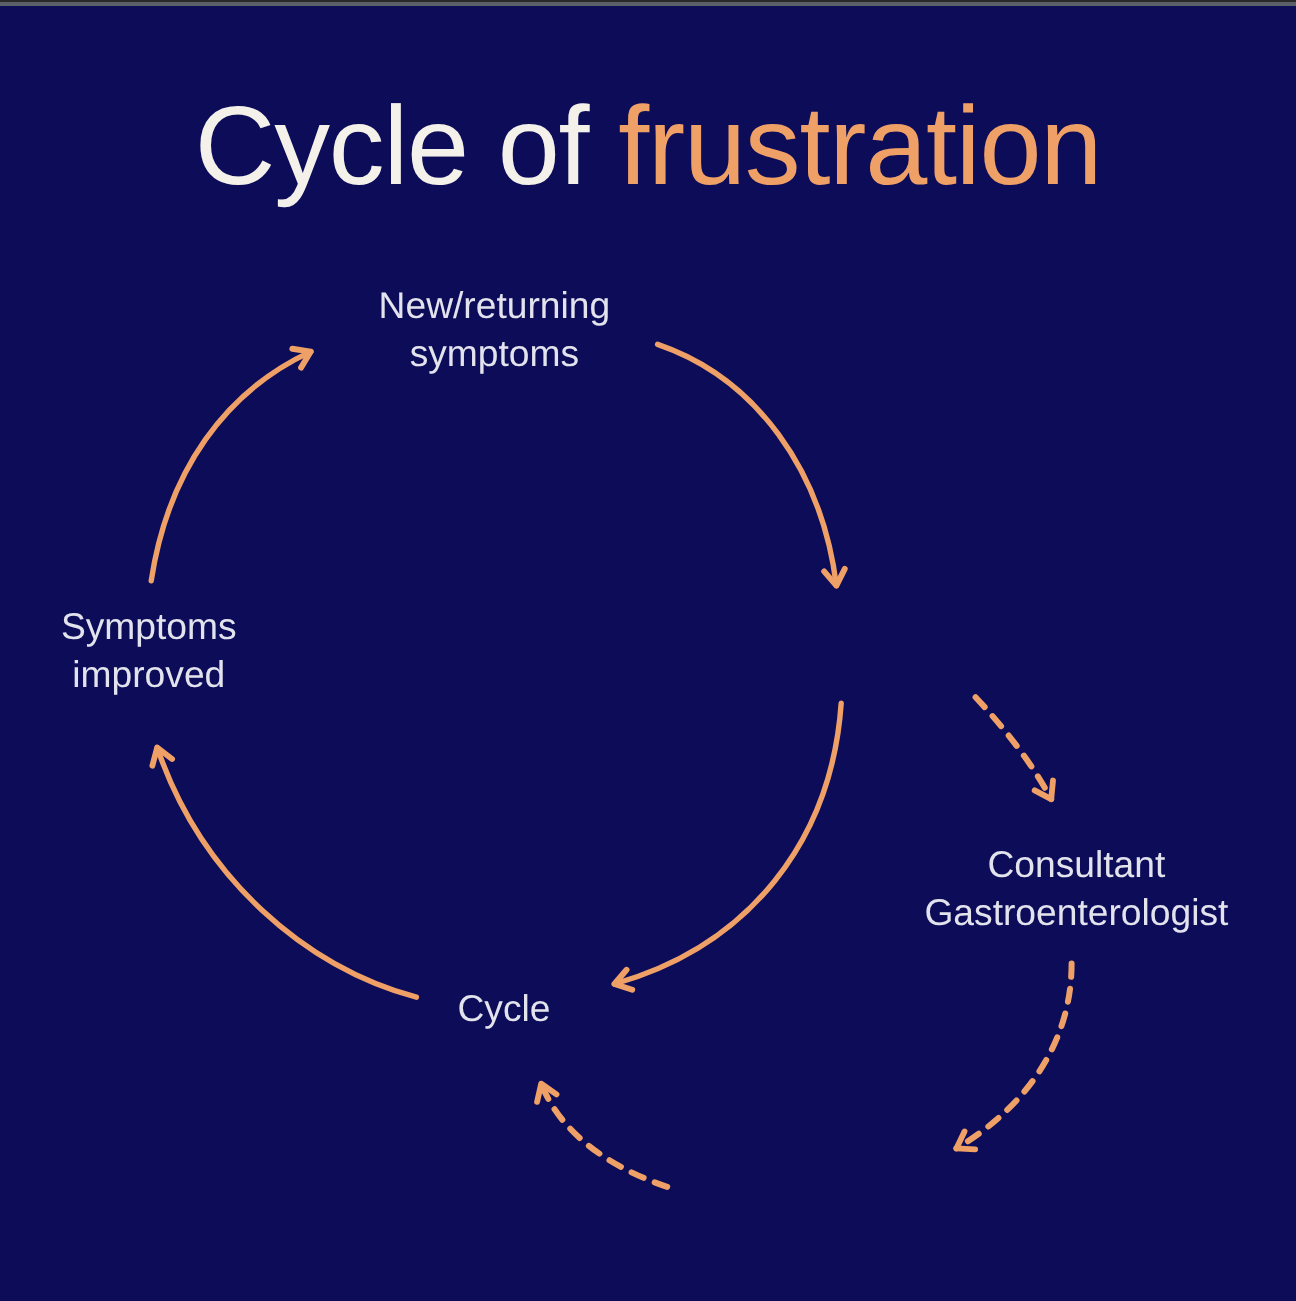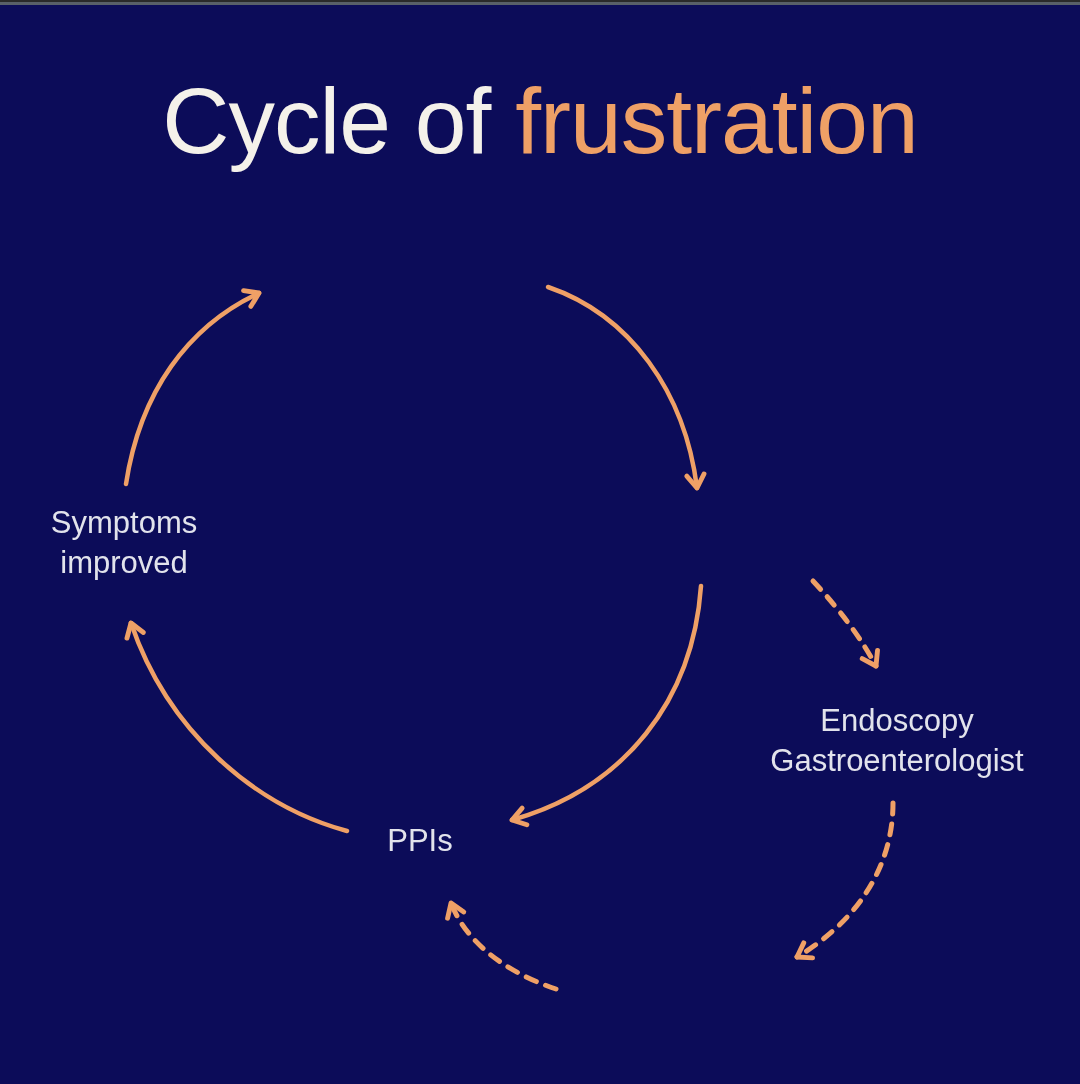--- a/index.html
+++ b/index.html
@@ -92,23 +92,25 @@
     <path class="stroke-arrow" marker-end="url(#ah)" d="M 548 287 C 630 315 685 392 697 488"></path>
     <path class="stroke-arrow" marker-end="url(#ah)" d="M 701 586 C 693 700 625 788 512 820"></path>
     <path class="stroke-arrow" marker-end="url(#ah)" d="M 347 831 C 255 806 168 732 131 623"></path>
     <path class="stroke-arrow" marker-end="url(#ah)" d="M 126 484 C 140 392 188 326 259 293"></path>
 
     <path class="stroke-arrow dashed" marker-end="url(#ah)" d="M 813 581 C 840 610 861 638 876 666"></path>
     <path class="stroke-arrow dashed" marker-end="url(#ah)" d="M 893 803 C 893 868 856 922 797 957"></path>
     <path class="stroke-arrow dashed" marker-end="url(#ah)" d="M 556 989 C 505 972 466 942 451 903"></path>
   </svg>
 
+  <div class="node-label" id="node-new">New/returning
+symptoms</div>
 
 
-  <div class="node-label" id="node-consultant">Endoscopy
+  <div class="node-label" id="node-consultant">Consultant
 Gastroenterologist</div>
 
 
-  <div class="node-label" id="node-ppis">PPIs</div>
+  <div class="node-label" id="node-ppis">Cycle</div>
 
   <div class="node-label" id="node-symptoms">Symptoms
 improved</div>
 </div>
 
 </body></html>

